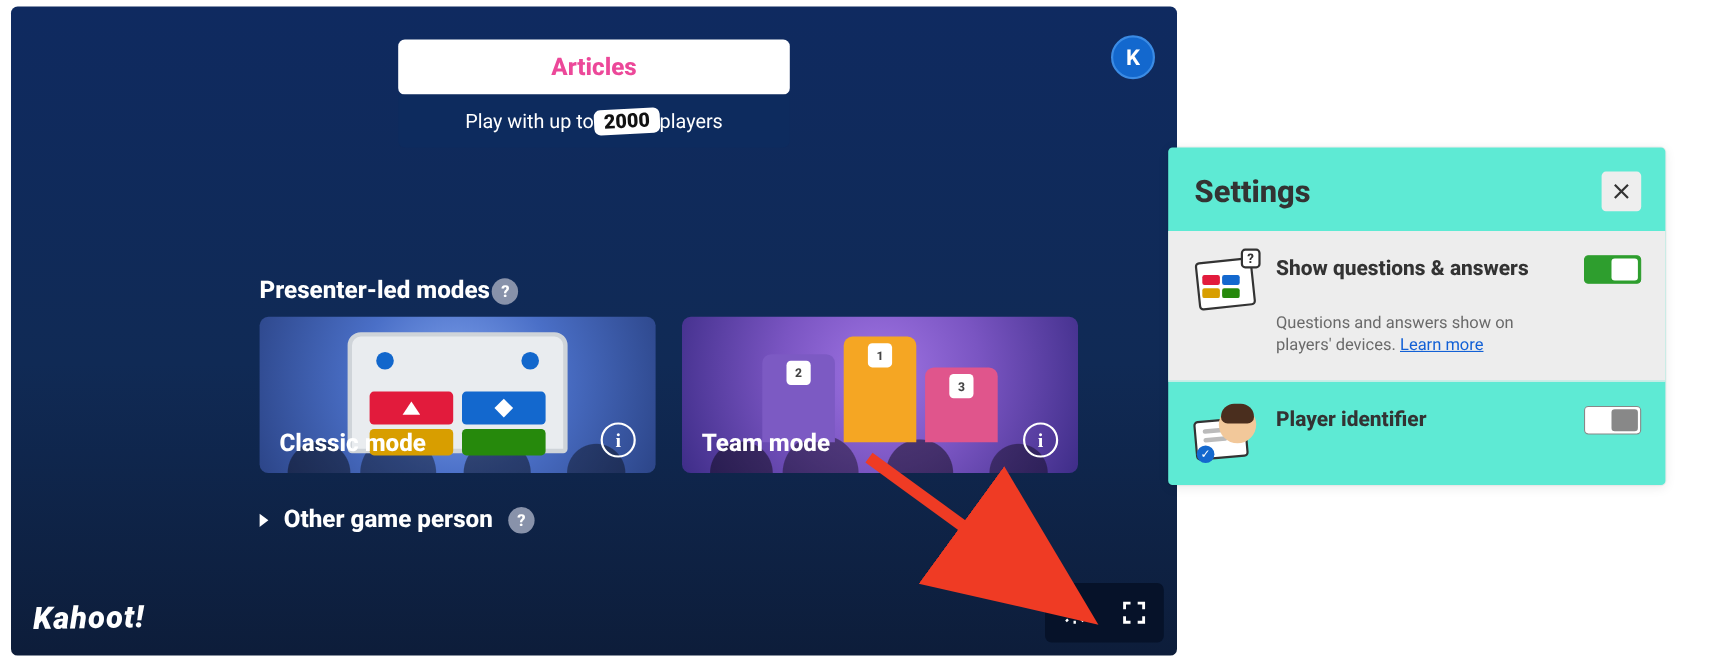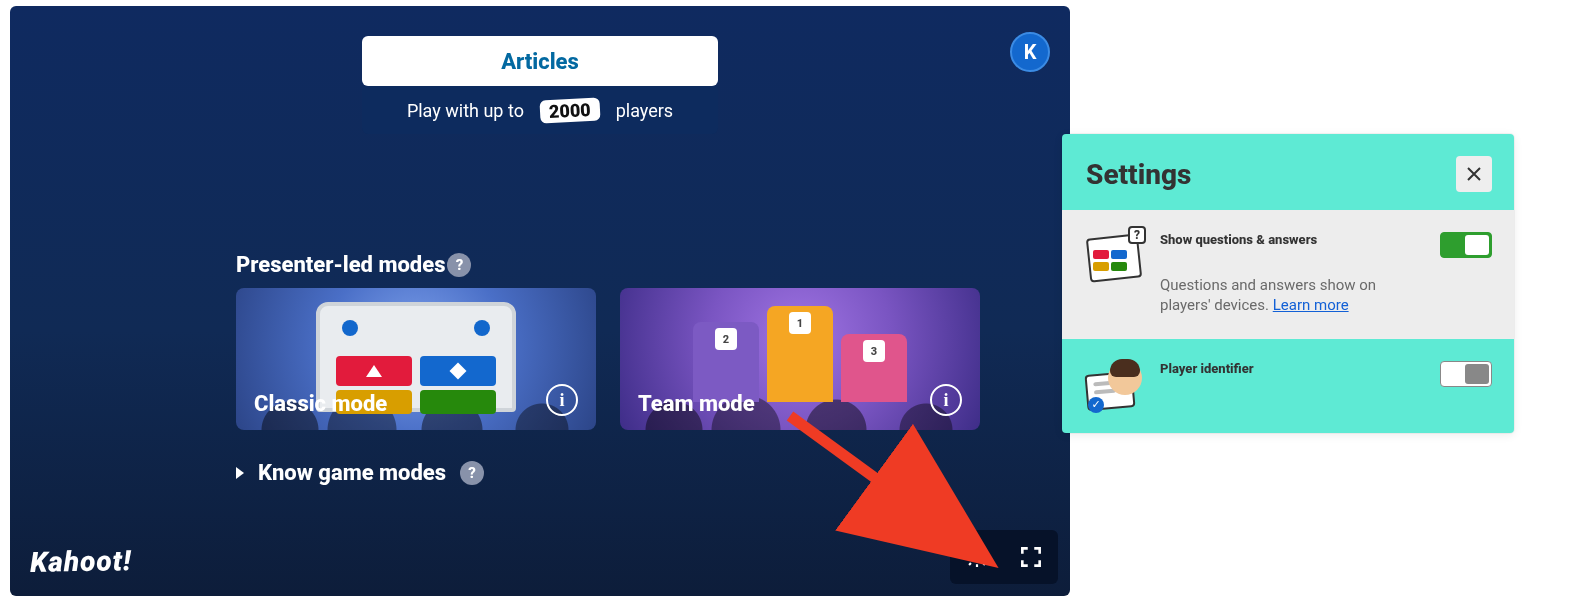--- a/index.html
+++ b/index.html
@@ -23,33 +23,33 @@
   }
   
   .header-block {
     position: absolute;
     top: 30px; left: 50%; transform: translateX(-50%);
     width: 356px;
     text-align: center;
   }
   .article-card {
     background: #fff;
-    color: #0369a1;
+    color: #ec4899;
     border-radius: 6px;
     height: 50px;
     display:flex; align-items:center; justify-content:center;
     font-weight: 800; font-size: 22px;
   }
   .play-row {
     background:#0d2b5e;
     color:#fff;
     border-radius: 0 0 6px 6px;
     height: 48px;
     display:flex; align-items:center; justify-content:center;
-    font-size: 18px; gap:16px;
+    font-size: 18px; gap:0;
   }
   .play-badge {
     background:#fff; color:#111; font-weight:900;
     padding:1px 9px; border-radius:6px;
     transform: rotate(-3deg);
     font-size:18px;
   }
   
   .avatar {
     position:absolute; right:20px; top:26px;
@@ -174,21 +174,21 @@
     display:flex;align-items:center;justify-content:center;cursor:pointer;
     font-size:20px;color:#333;
   }
   .setting-row{
     display:flex;align-items:flex-start;gap:18px;
     padding:22px 22px;
     border-top:1px solid #eee;
   }
   .setting-row.highlight{ background:#ededed; border-top:none;}
   .setting-text{flex:1;}
-  .setting-title{font-size:13px;font-weight:800;margin-bottom:4px;}
+  .setting-title{font-size:19px;font-weight:800;margin-bottom:4px;}
   .setting-desc{font-size:15px;color:#6a6a6a;line-height:1.35;margin-top:28px;}
   .setting-desc a{color:#1260d6;text-decoration:underline;cursor:pointer;}
   .setting-icon{width:58px;height:50px;flex:none;position:relative;}
   
   .qa-icon .card{position:absolute;width:52px;height:44px;background:#fff;border:2px solid #333;border-radius:4px;left:4px;top:4px;transform:rotate(-6deg);}
   .qa-icon .qmark{position:absolute;right:-4px;top:-6px;width:18px;height:18px;border:2px solid #333;border-radius:4px;background:#fff;display:flex;align-items:center;justify-content:center;font-size:12px;font-weight:800;}
   .qa-icon .bar{position:absolute;height:9px;border-radius:2px;}
   .qa-icon .b1{background:#e21b3c;left:9px;top:18px;width:16px;}
   .qa-icon .b2{background:#1368ce;left:27px;top:18px;width:16px;}
   .qa-icon .b3{background:#d89e00;left:9px;top:30px;width:16px;}
@@ -266,21 +266,21 @@
             <div class="hex">3</div>
           </div>
       </div>
       <span>Team mode</span>
       <span class="info-circle">i</span>
     </div>
   </div>
 
   <div class="other-modes">
     <span class="caret-right"></span>
-    <span>Know game modes</span>
+    <span>Other game person</span>
     <span class="help-chip">?</span>
   </div>
 
   <div class="logo">Kahoot!</div>
 
   <div class="toolbar">
     <button>
       <svg width="26" height="26" viewBox="0 0 24 24" fill="none" stroke="#fff" stroke-width="2">
         <circle cx="12" cy="12" r="3.2"></circle>
         <path d="M12 2.8v2.4M12 18.8v2.4M4.7 4.7l1.7 1.7M17.6 17.6l1.7 1.7M2.8 12h2.4M18.8 12h2.4M4.7 19.3l1.7-1.7M17.6 6.4l1.7-1.7"></path>

